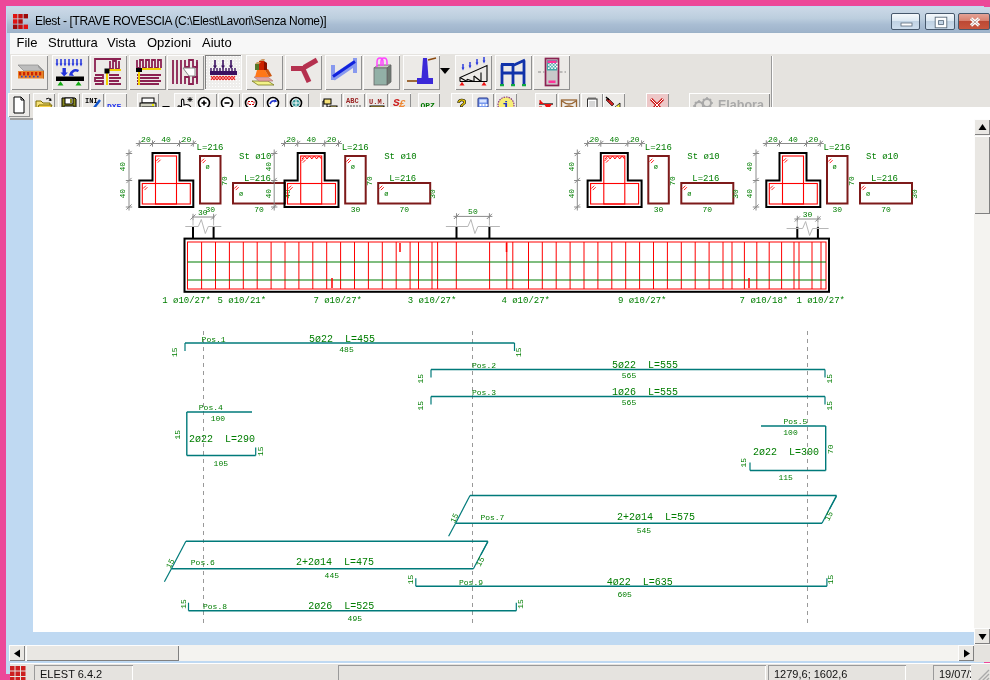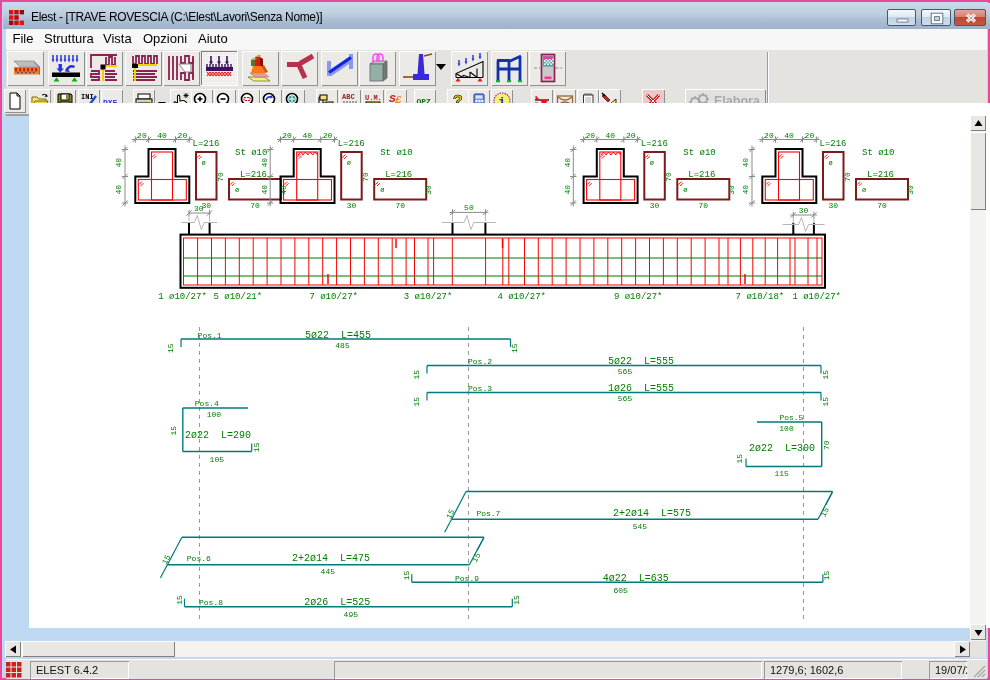--- a/index.html
+++ b/index.html
@@ -1,16 +1,16 @@
 <!DOCTYPE html>
 <html><head><meta charset="utf-8">
 <style>
 * { margin:0; padding:0; box-sizing:border-box; }
 html,body { width:990px; height:680px; overflow:hidden; font-family:"Liberation Sans",sans-serif; }
-#win { position:relative; width:990px; height:680px; background:#bfd9f2; border:2px solid #ec4899; }
+#win { position:relative; width:990px; height:680px; background:#bfd9f2; border:6px solid #ec4899; }
 #title { position:absolute; left:1px; top:1px; width:988px; height:26px;
   background:linear-gradient(#ccd9e8 0%, #bccede 45%, #a9bdd3 70%, #9fb4cb 100%);
   border-bottom:1px solid #9cb2c8; }
 #title .txt { position:absolute; left:28px; top:7px; font-size:12px; letter-spacing:-0.35px; color:#000; }
 .winbtn { position:absolute; top:6px; height:17px; border:1px solid #46586c; border-radius:2px;
   background:linear-gradient(#f5f9fc 0%, #dde9f3 45%, #c0d2e3 50%, #cddded 100%); }
 #bmin { left:884px; width:29px; }
 #bmax { left:917.5px; width:30px; }
 #bclose { left:951px; width:32px; background:linear-gradient(#e4a296 0%, #d8816f 45%, #bc4934 50%, #c8563e 100%); }
 #menubar { position:absolute; left:4px; top:27px; width:981px; height:21px; background:#f7f7f7; }

